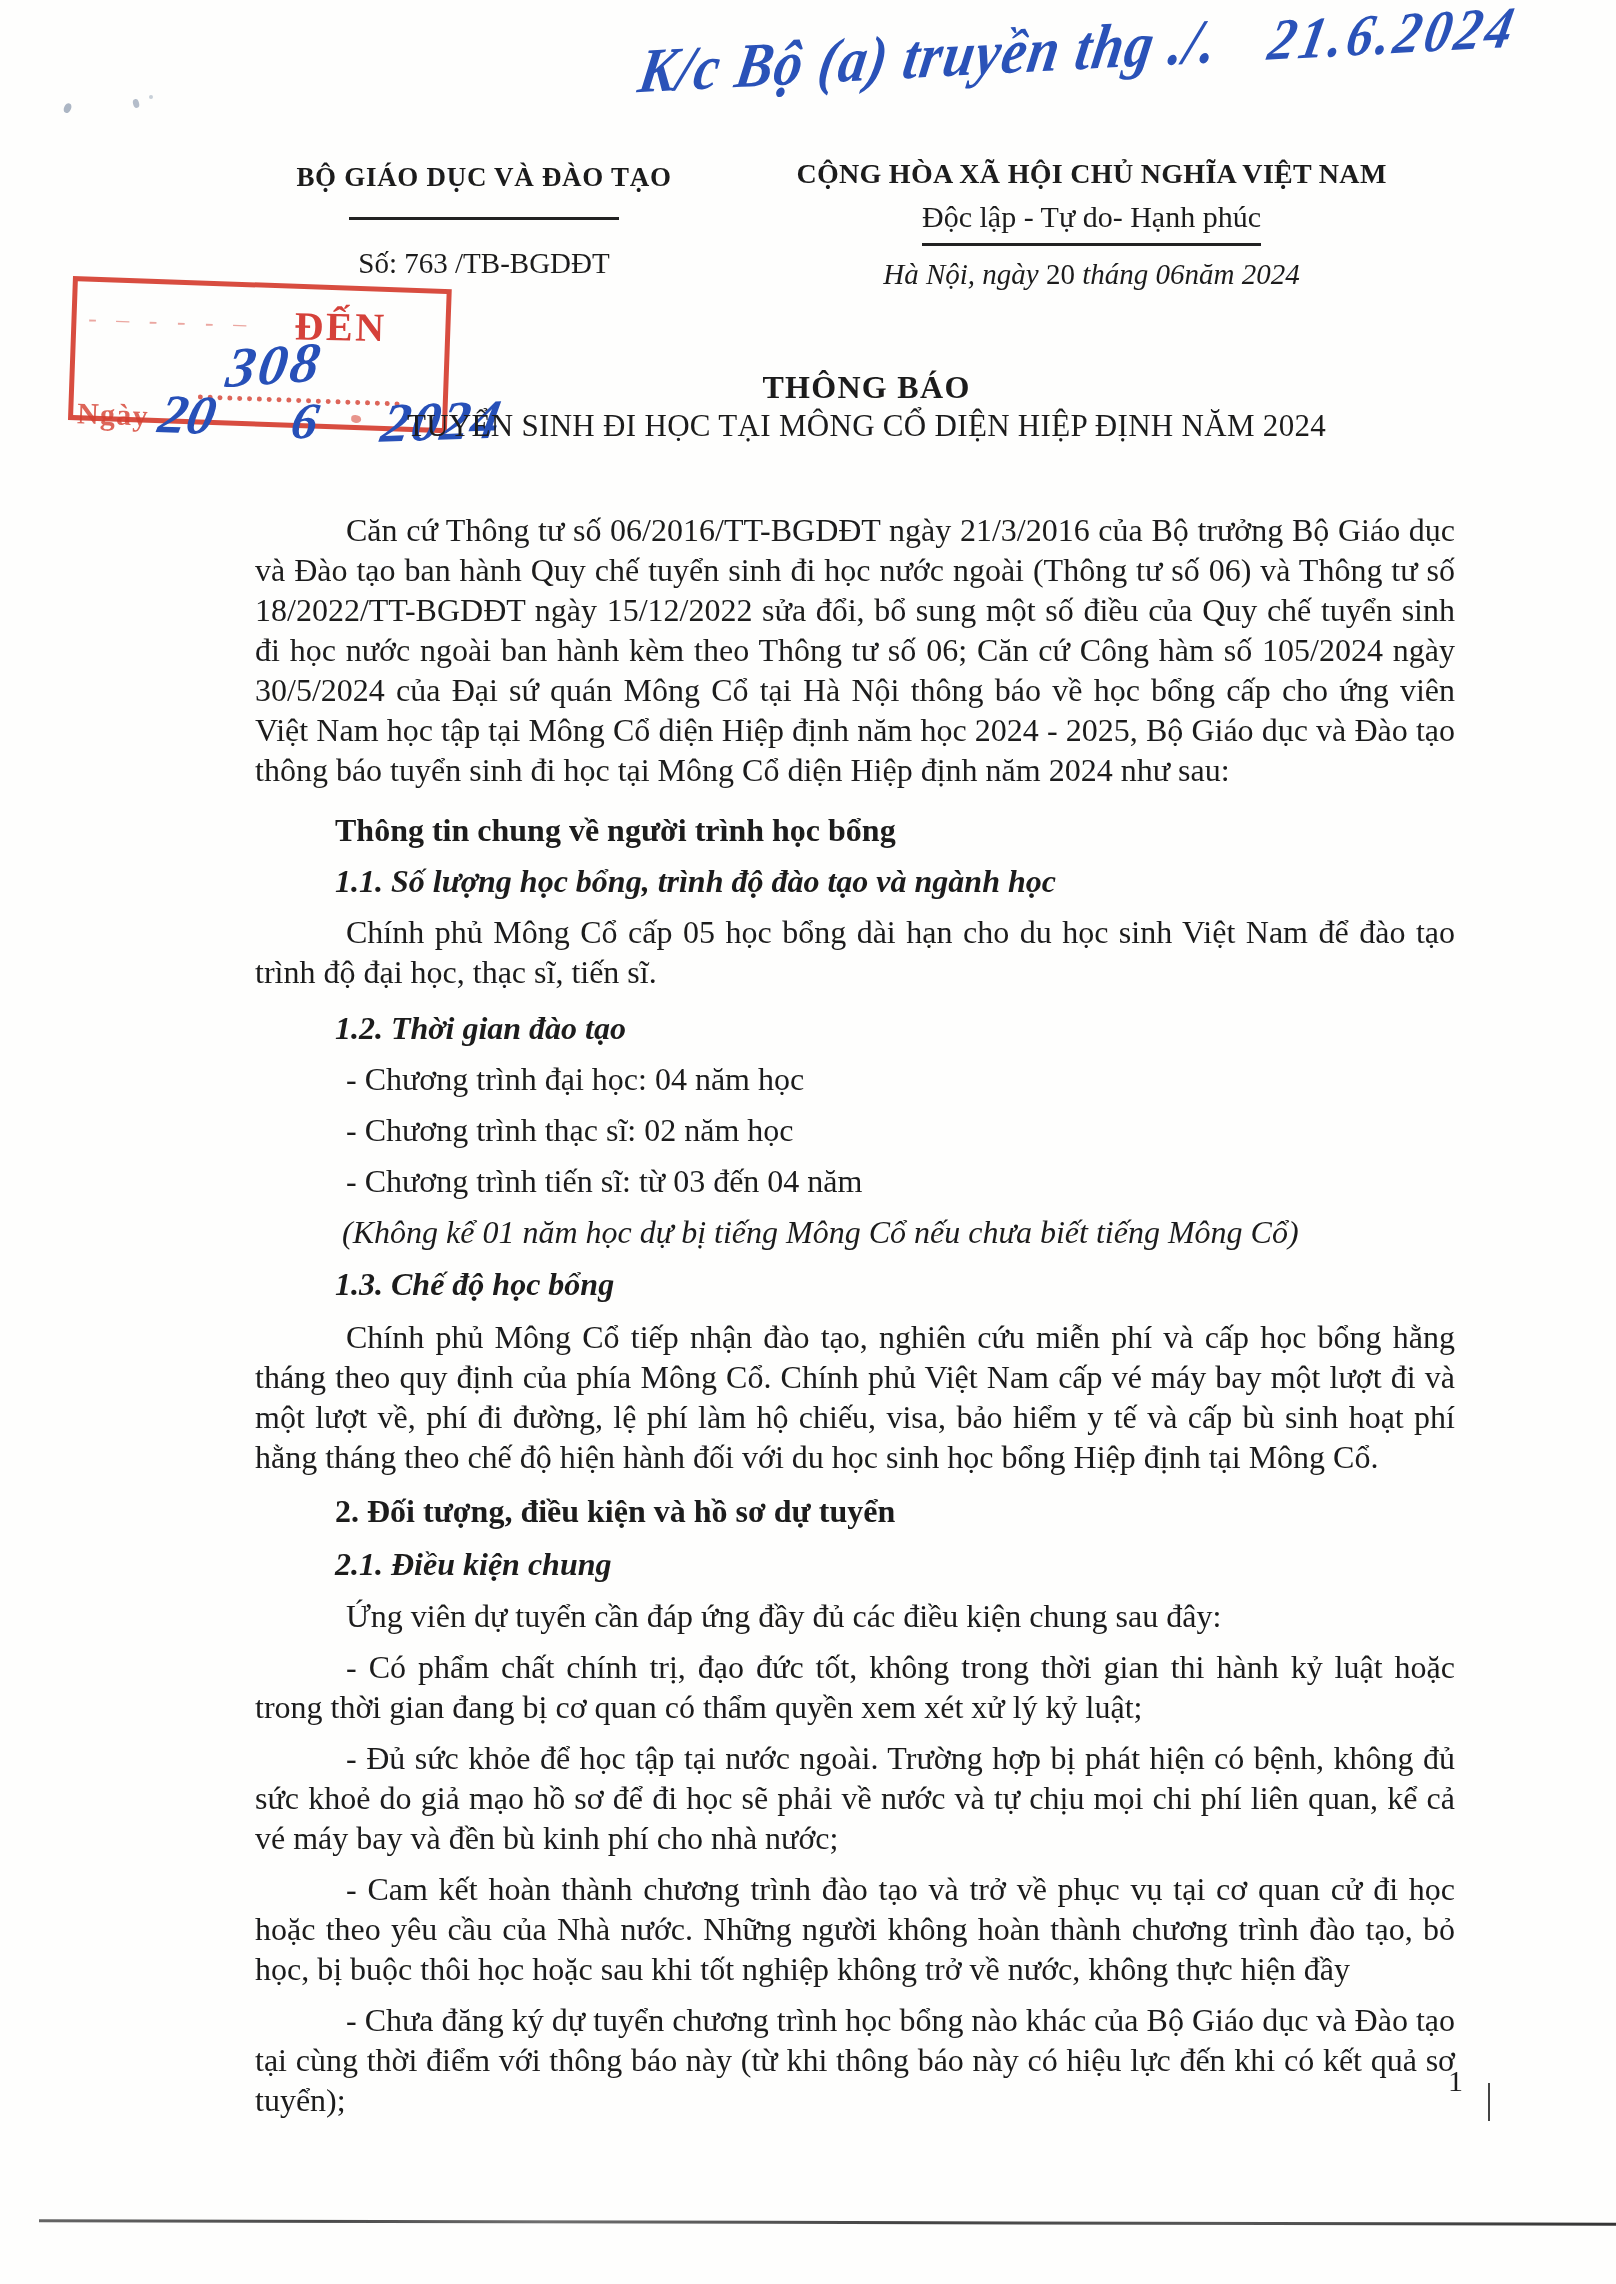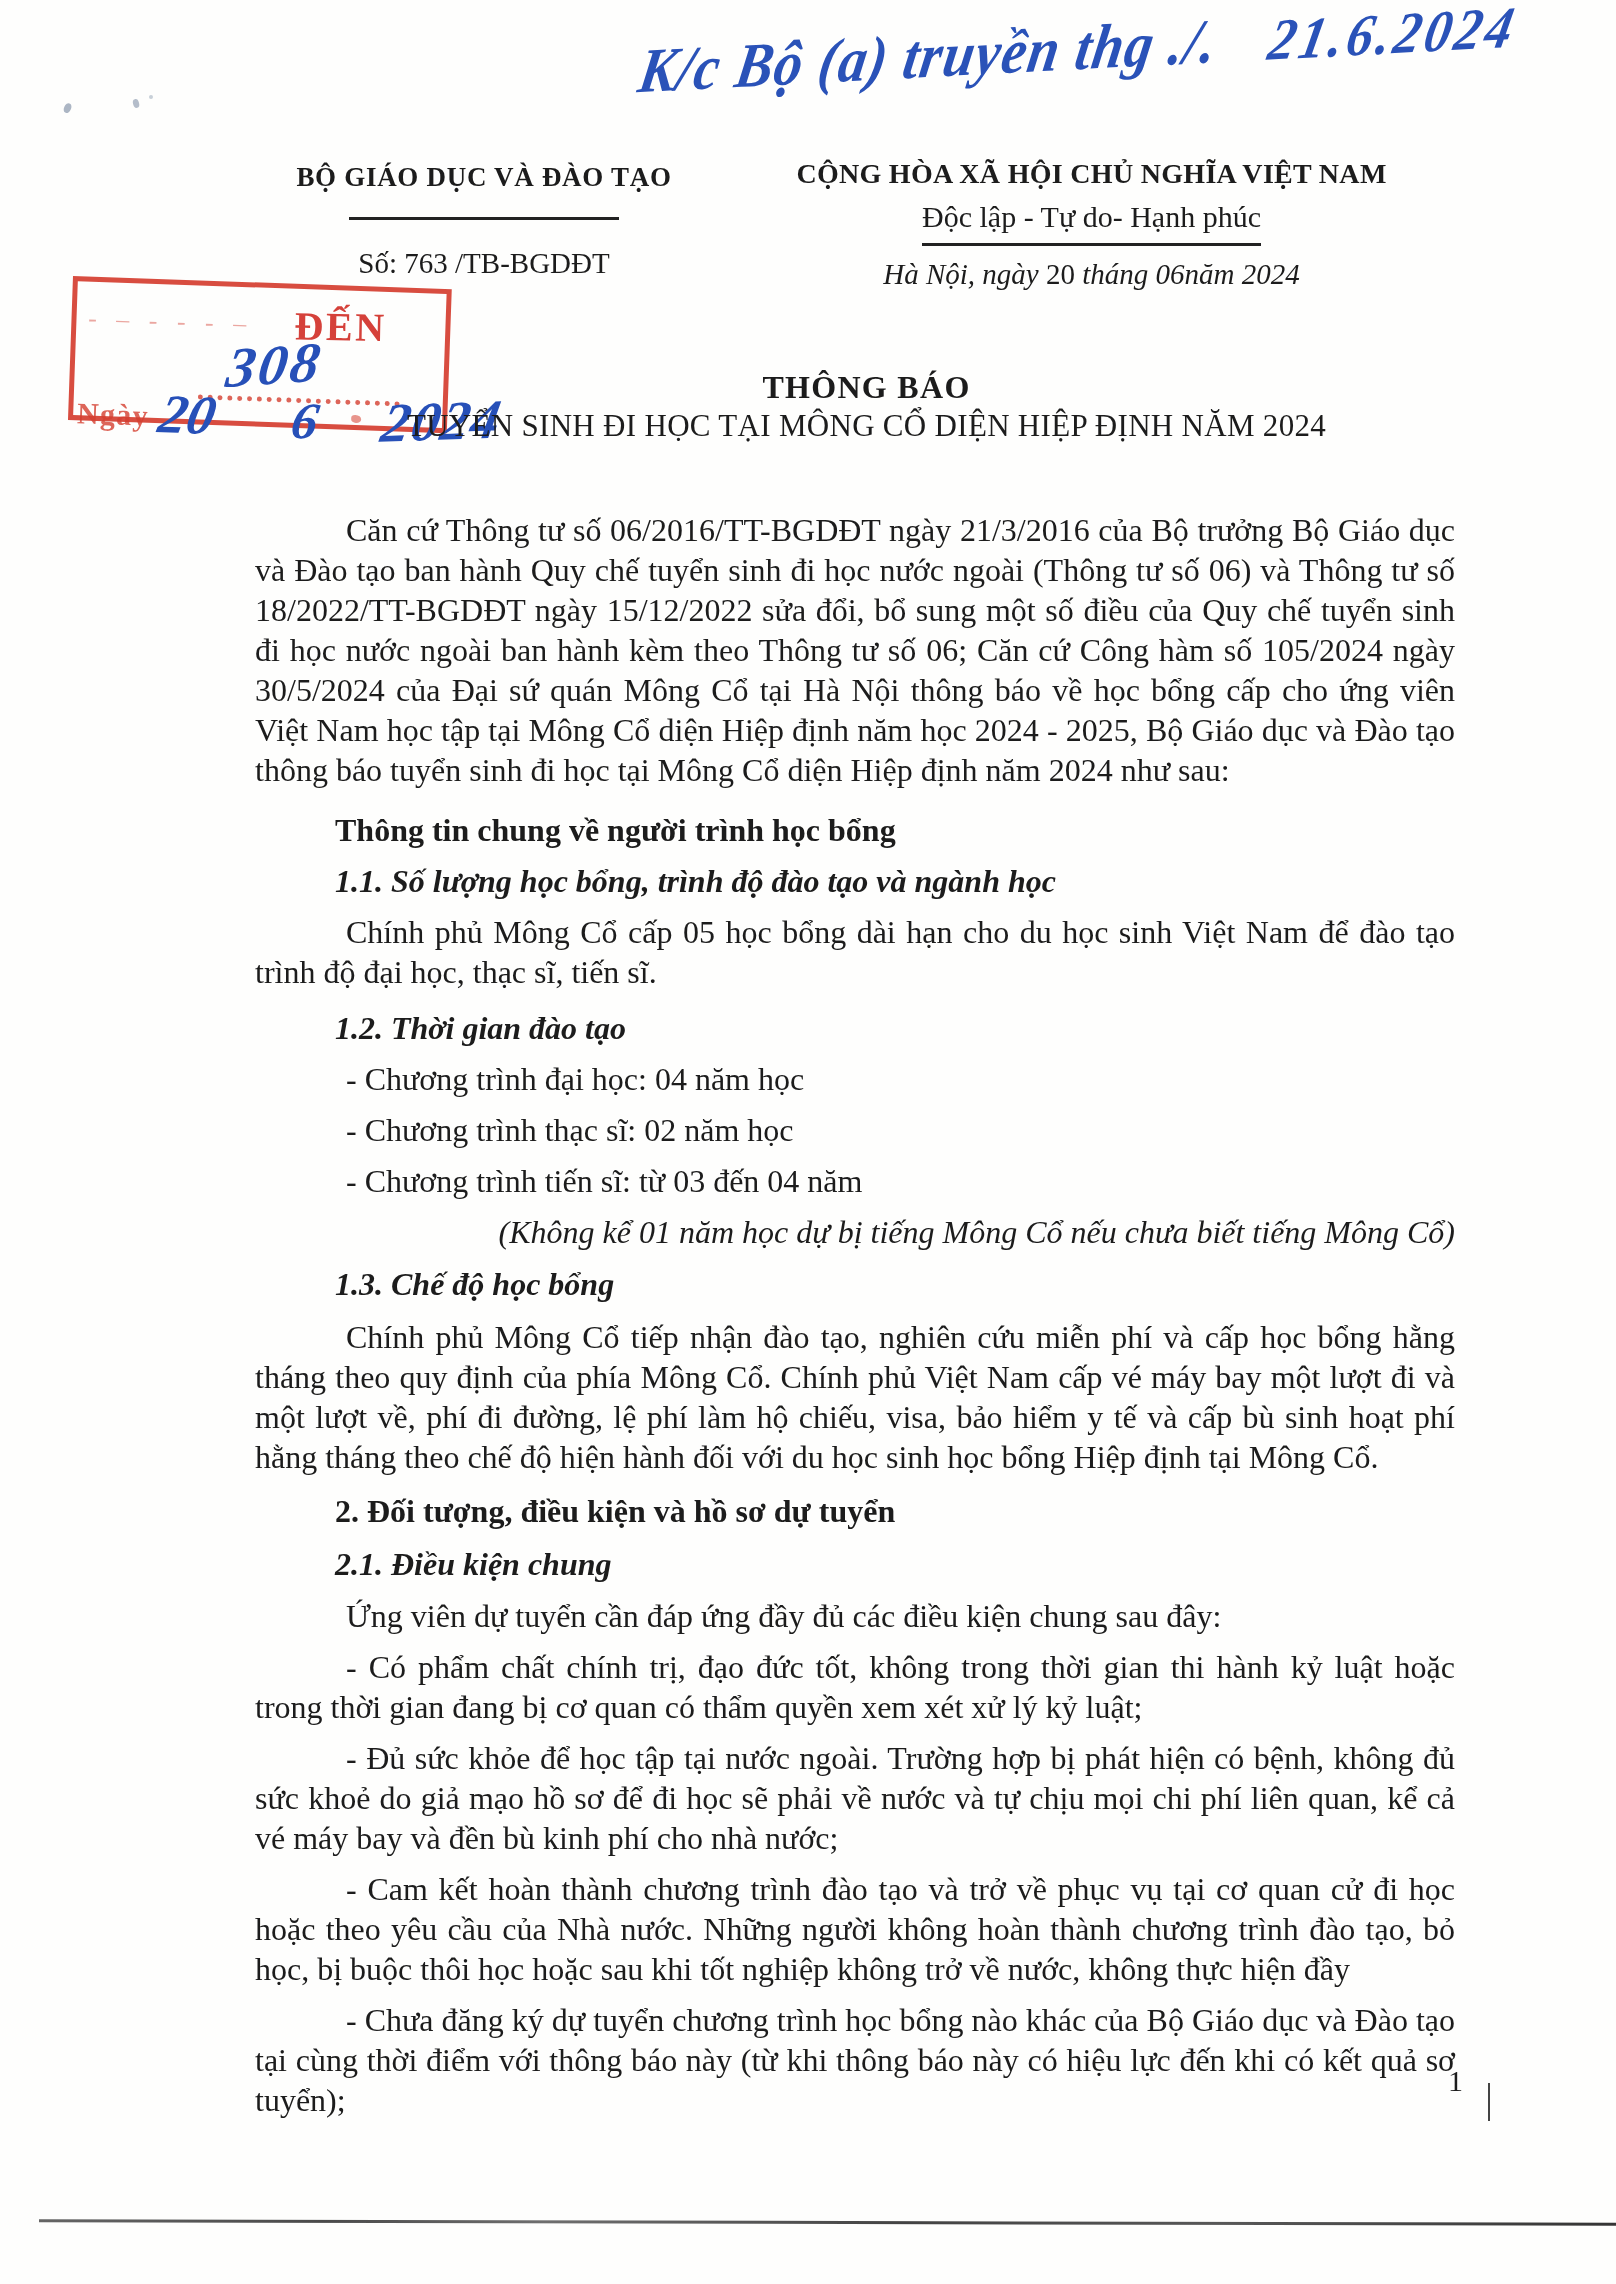--- a/index.html
+++ b/index.html
@@ -61,21 +61,21 @@
   .title-2{font-size:31px;font-weight:normal;margin-top:2px;letter-spacing:0.3px;white-space:nowrap;}
   
   .body-text{
     position:absolute;left:244px;top:499px;width:1222px;
     font-size:32px;line-height:40px;text-align:justify;
   }
   .body-text p{margin:11px;}
   .p-ind{text-indent:91px;}
   .h-b{font-weight:bold;margin-left:91px !important;}
   .h-bi{font-weight:bold;font-style:italic;margin-left:91px !important;}
-  .note-it{font-style:italic;margin-left:98px !important;text-align:right;}
+  .note-it{font-style:italic;margin-left:98px !important;text-align:left;}
   .mt30{margin-top:19.5px !important;}
   .mt24{margin-top:15.6px !important;}
   .mt22{margin-top:14.3px !important;}
   .mt20{margin-top:13px !important;}
   .mt18{margin-top:11.7px !important;}
   .mt16{margin-top:10.4px !important;}
   
   .page-num{position:absolute;left:1448px;top:2064px;font-size:30px;}
   .scan-hline{
     position:absolute;left:39px;top:2221px;width:1577px;height:2.6px;

